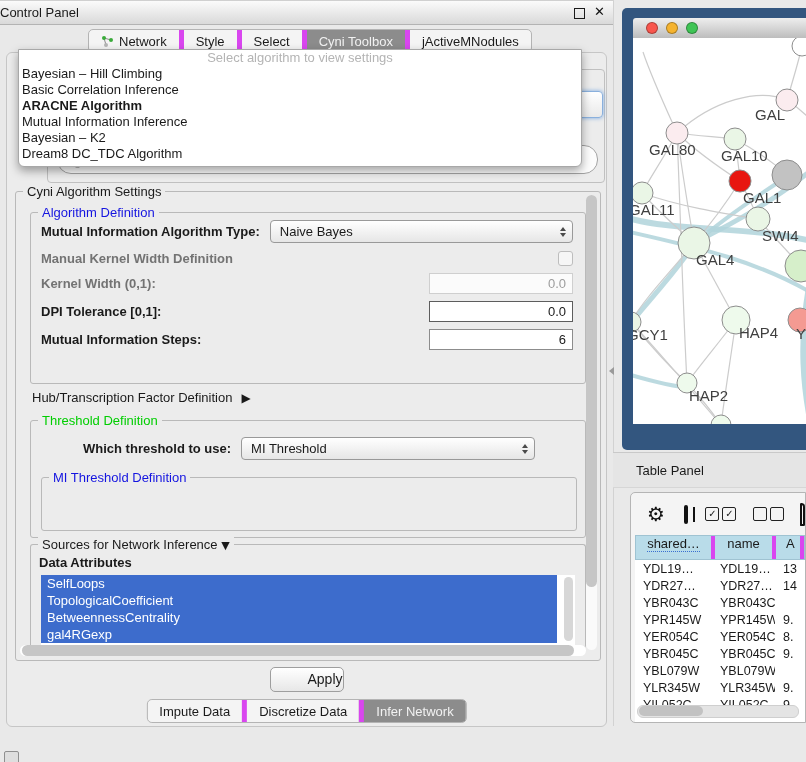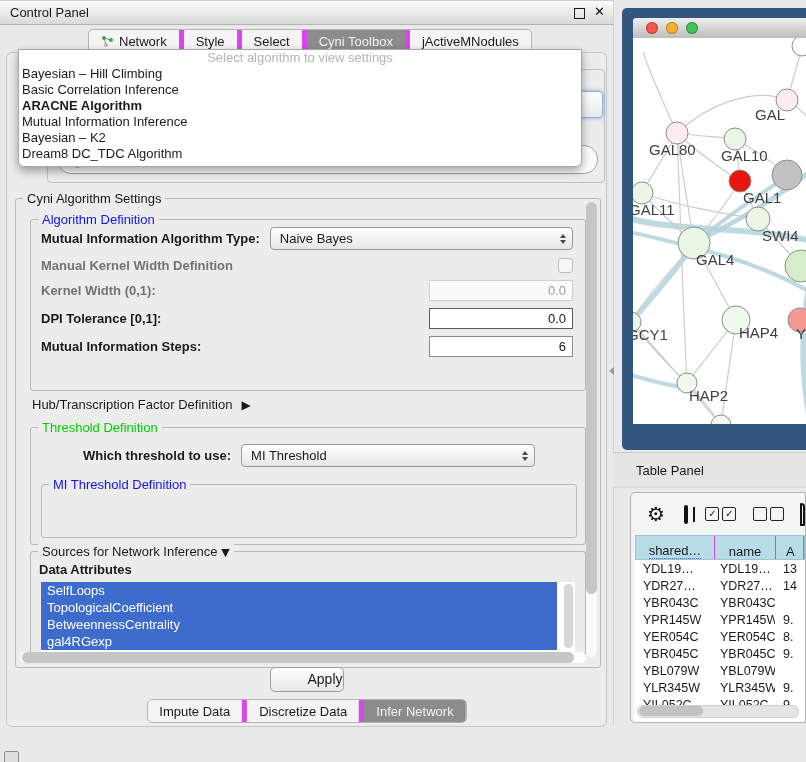--- a/index.html
+++ b/index.html
@@ -3,21 +3,21 @@
 <meta charset="utf-8">
 <style>
   html,body{margin:0;padding:0}
   body{width:806px;height:762px;position:relative;overflow:hidden;
        background:#e9e9e9;font-family:"Liberation Sans",sans-serif;color:#1a1a1a;}
   
   .cpanel{position:absolute;left:0;top:8;width:613px;height:726px;background:#e9e9e9;border-right:1px solid #d2d2d2;}
   .titlebar{position:absolute;left:0;top:0;width:100%;height:23px;
             background:linear-gradient(#fbfbfb,#d9d9d9);border-top:1px solid #d0d0d0;border-bottom:1px solid #b3b3b3;
             display:flex;align-items:center;}
-  .titlebar .t{font-size:13px;padding-left:10px;}
+  .titlebar .t{font-size:13px;}
   .float-btn{position:absolute;right:28px;top:7px;width:9px;height:9px;border:1.5px solid #1a1a1a;background:transparent;}
   .close-btn{position:absolute;right:8px;top:3px;font-size:13px;font-weight:bold;color:#111;cursor:default;}
   
   .tabbar{display:flex;border:1px solid #b4b4b4;border-radius:5px;background:#f4f4f4;overflow:hidden;height:22px;}
   .tabbar .tab{display:flex;align-items:center;gap:5px;padding:0 12px;font-size:13px;border-left:5px solid #d946ef;white-space:nowrap;}
   .tabbar .tab:first-child{border-left:none;}
   .tabbar .tab.sel{background:#8c8c8c;color:#f2f2f2;}
   #top-tabs{position:absolute;left:88px;top:29px;}
   
   .main-panel{position:absolute;left:6px;top:52px;width:599px;height:673px;background:#ececec;
@@ -33,21 +33,21 @@
          border-radius:0 0 6px 6px;box-shadow:0 4px 10px rgba(0,0,0,.35);z-index:50;font-size:13px;overflow:hidden;}
   .popup .ph{color:#b4b4b4;text-align:center;height:16px;line-height:16px;}
   .popup .dd-item{height:16px;line-height:16px;padding-left:3px;white-space:nowrap;}
   .popup .dd-item.bold{font-weight:bold;}
   
   .tgroup{position:absolute;border:1px solid #b9b9b9;border-radius:3px;box-sizing:border-box;}
   .legend{position:absolute;top:-8px;left:7px;background:#ececec;padding:0 4px;font-size:13px;white-space:nowrap;}
   .legend.blue{color:#1414e0;}
   .legend.green{color:#00ce00;}
   
-  #settings-group{left:8px;top:145px;width:586px;height:470px;}
+  #settings-group{left:8px;top:138px;width:586px;height:470px;}
   .vscroll{position:absolute;right:3px;top:3px;width:11px;height:455px;background:#fafafa;border-radius:6px;}
   .vscroll .thumb{position:absolute;left:0;top:0;width:11px;height:392px;background:#c6c6c6;border-radius:6px;}
   .hscroll{position:absolute;left:4px;bottom:4px;height:11px;width:566px;background:#ffffff;border-radius:6px;}
   .hscroll .thumb{position:absolute;left:2px;top:0;height:11px;width:552px;background:#c6c6c6;border-radius:6px;}
   .row{display:flex;align-items:center;margin:7px 12px 0 10px;height:23px;}
   .lbl{font-size:13px;font-weight:bold;white-space:nowrap;}
   .lbl.dis{color:#737373;}
   .combo{display:flex;align-items:center;border:1px solid #999;border-radius:4px;height:23px;box-sizing:border-box;
          background:linear-gradient(#ffffff,#e6e6e6);font-size:13px;padding:0 6px 0 9px;}
   .combo .cv{white-space:nowrap;overflow:hidden;}
@@ -87,21 +87,21 @@
                 border:1px solid #b5b5b5;border-radius:5px 0 0 5px;overflow:hidden;box-sizing:border-box;}
   .ttoolbar{position:absolute;left:0;top:0;right:0;height:42px;display:flex;align-items:center;}
   .gear{font-size:20px;margin-left:16px;color:#111;}
   .col-icon{width:17px;height:15px;border:2px solid #111;border-radius:2px;margin-left:19px;position:relative;}
   .col-icon:before{content:"";position:absolute;left:7px;top:0;width:2px;height:15px;background:#111;}
   .cbs{display:flex;gap:3px;margin-left:17px;}
   .cb{width:12px;height:12px;border:1.5px solid #222;border-radius:2px;font-size:10px;line-height:11px;text-align:center;}
   .doc-icon{width:16px;height:19px;border:2px solid #111;border-radius:2px 6px 2px 2px;margin-left:16px;}
   .ttable{position:absolute;left:4px;top:42px;right:0;bottom:0;background:#fff;}
   .thead{display:flex;height:25px;background:#b9dce9;border:1px solid #9fc3d2;box-sizing:border-box;}
-  .th{font-size:13px;display:flex;align-items:flex-end;justify-content:center;border-right:1px solid #d946ef;box-sizing:border-box;}
+  .th{font-size:13px;display:flex;align-items:flex-start;justify-content:center;border-right:4px solid #d946ef;box-sizing:border-box;}
   .th.c0{width:79px;}.th.c1{width:61px;}.th.c2{flex:1;justify-content:flex-start;padding-left:10px;}
   .th.c0 span{border-bottom:1px dotted #3a6fd0;}
   .trow{display:flex;height:17px;align-items:center;}
   .tcell{font-size:12.5px;white-space:nowrap;overflow:hidden;}
   .tcell.c0{width:71px;padding-left:8px;}.tcell.c1{width:55px;padding-left:6px;}.tcell.c2{flex:1;padding-left:8px;}
   .t-hscroll{position:absolute;left:2px;right:6px;bottom:4px;height:11px;background:#e4e4e4;border:1px solid #cfcfcf;border-radius:6px;}
   .t-hscroll .thumb{position:absolute;left:1px;top:0;height:10px;width:64px;background:#c2c2c2;border-radius:6px;}
   .mini-icon{position:absolute;left:4px;top:751px;width:13px;height:11px;border:1.5px solid #8f8f8f;border-radius:2px;background:#dedede;}
 </style>
 </head>

